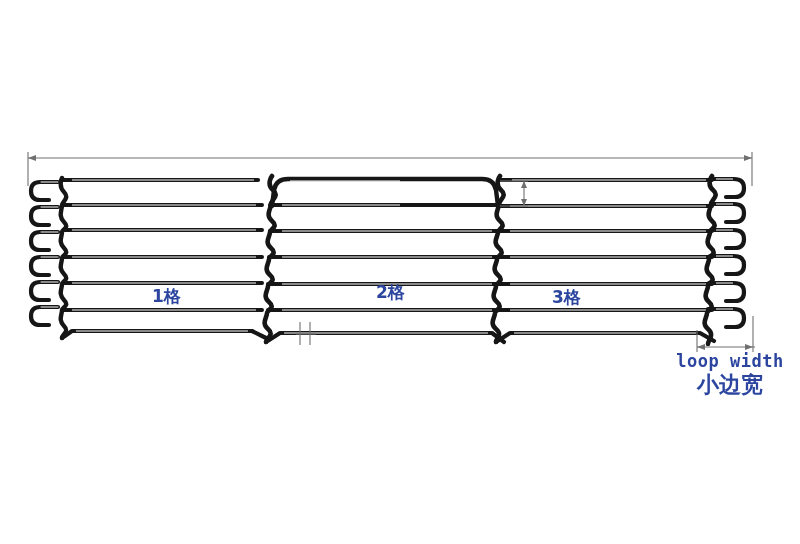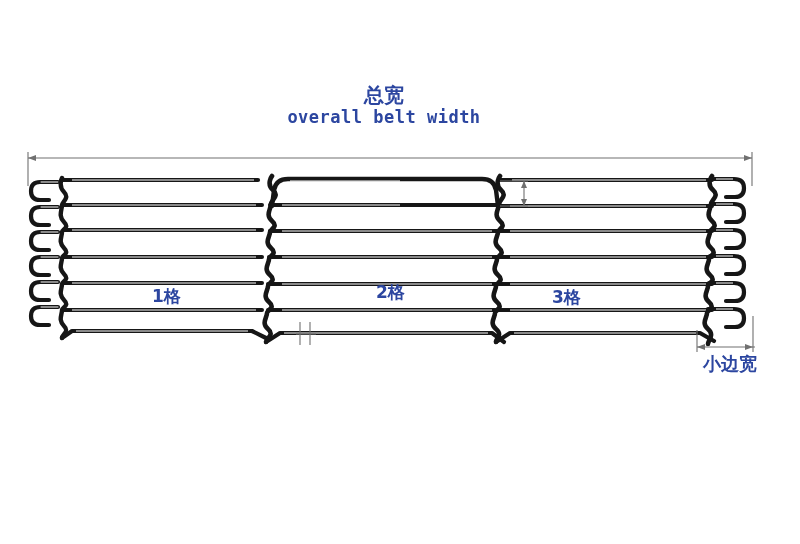--- a/index.html
+++ b/index.html
@@ -268,32 +268,29 @@
 
     <g stroke="#707070" stroke-width="1.1" fill="none">
       <line x1="697" y1="347" x2="755" y2="347"></line>
       <line x1="697" y1="330" x2="697" y2="352"></line>
       <line x1="753" y1="316" x2="753" y2="352"></line>
       <path d="M697 347 L705 344 L705 350 Z" fill="#707070" stroke="none"></path>
       <path d="M753 347 L745 344 L745 350 Z" fill="#707070" stroke="none"></path>
     </g>
   </svg>
 
-  <div class="label center-block" style="left:284px; top:84px; width:200px;">
-    <div class="label-cn" style="font-size:20px;">总宽</div>
-    <div class="label-en" style="font-size:17px; margin-top:2px;">overall belt width</div>
-  </div>
 
 
   <div class="label label-cell" style="left:152px; top:287px;">1格</div>
 
   <div class="label label-cell" style="left:376px; top:283px;">2格</div>
 
   <div class="label label-cell" style="left:552px; top:288px;">3格</div>
 
   <div class="label" style="left:255px; top:323px; width:200px; text-align:left;">
   </div>
 
   <div class="label center-block" style="left:668px; top:352px; width:124px;">
-    <div class="label-cn" style="font-size:18px; margin-top:2px;">小边宽</div>
+    <div class="label-en" style="font-size:17px;">loop width</div>
+    <div class="label-cn" style="font-size:22px; margin-top:2px;">小边宽</div>
   </div>
 
 </div>
 
 </body></html>

